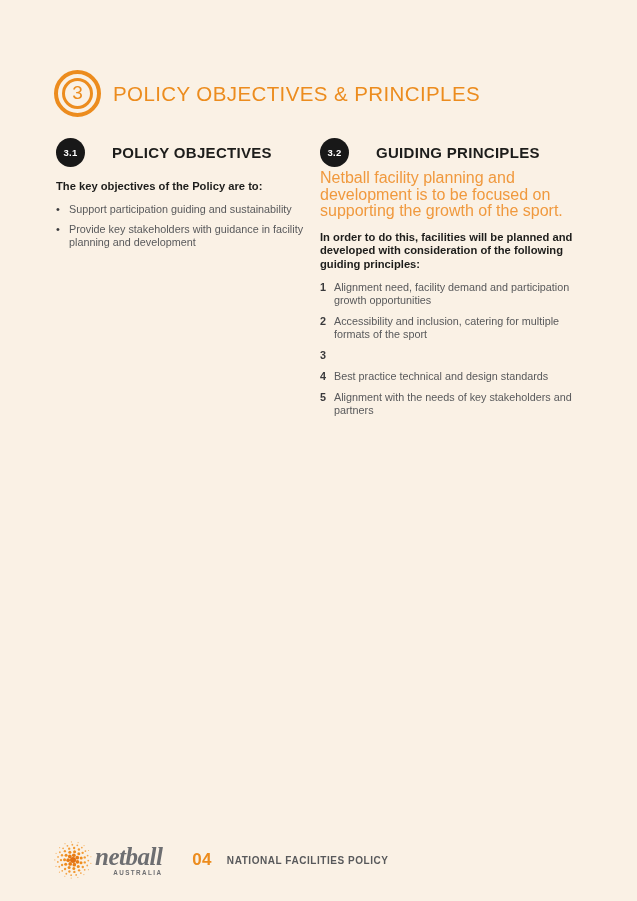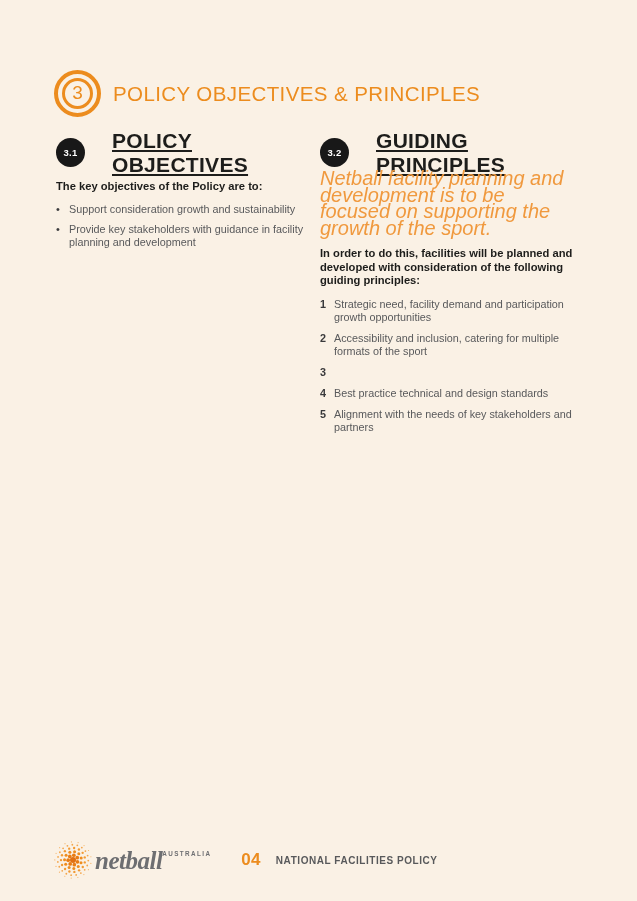--- a/index.html
+++ b/index.html
@@ -56,21 +56,21 @@
   .section-head{display:flex;align-items:center;gap:27px;height:29px;}
   .badge{
     width:29px;height:29px;border-radius:50%;
     background:var(--badge-black,#181818);
     color:#fff;font-size:9.5px;font-weight:bold;
     display:flex;align-items:center;justify-content:center;
     flex:0 0 auto;letter-spacing:0.2px;
   }
   .section-heading{
     color:var(--heading-black,#1D1D1B);
-    font-size:21px;font-weight:bold;letter-spacing:0.3px;text-decoration:underline;
+    font-size:15px;font-weight:bold;letter-spacing:0.3px;
   }
 
   .lead{
     color:var(--heading-black,#1D1D1B);
     font-size:11.2px;font-weight:bold;line-height:13.5px;
     margin-top:13px;
   }
 
   
   .bullet-list{list-style:none;margin-top:9px;}
@@ -84,24 +84,23 @@
   }
   .bullet-list li::before{
     content:"\2022";
     position:absolute;left:0;top:0;
     color:#3a3a3c;font-size:11px;
   }
 
   
   .orange-intro{
     color:var(--text-orange,#F0993E);
-    font-size:20px;line-height:16.5px;
+    font-size:16px;line-height:16.5px;
     margin-top:3px;
     max-width:248px;
-    font-style:italic;
   }
   .col-right .lead{margin-top:11px;max-width:260px;}
   .numbered-list{list-style:none;margin-top:10px;}
   .numbered-list li{
     display:flex;
     color:var(--body-grey,#58595B);
     font-size:10.8px;line-height:13px;
     margin-bottom:8px;
   }
   .numbered-list .num{
@@ -110,21 +109,21 @@
   }
   .numbered-list .txt{max-width:250px;}
 
   
   .page-footer{
     position:absolute;left:53px;top:838px;
     display:flex;align-items:center;height:44px;
   }
   .logo{display:flex;align-items:center;}
   .sunburst{width:40px;height:40px;flex:0 0 auto;}
-  .wordmark{display:flex;flex-direction:row;margin-left:2px;}
+  .wordmark{display:flex;flex-direction:column;margin-left:2px;}
   .wordmark .netball{
     font-family:"Liberation Serif","DejaVu Serif",serif;
     font-style:italic;font-weight:bold;
     color:var(--logo-grey,#6D6E71);
     font-size:25px;line-height:23px;letter-spacing:-0.5px;
   }
   .wordmark .australia{
     color:var(--logo-grey,#6D6E71);
     font-size:6.3px;font-weight:bold;letter-spacing:1.4px;
     text-align:right;margin-top:1px;
@@ -154,36 +153,36 @@
     <h1 class="chapter-title">POLICY OBJECTIVES &amp; PRINCIPLES</h1>
   </header>
 
   <section class="col col-left">
     <div class="section-head">
       <span class="badge">3.1</span>
       <h2 class="section-heading">POLICY OBJECTIVES</h2>
     </div>
     <p class="lead">The key objectives of the Policy are to:</p>
     <ul class="bullet-list">
-      <li>Support consideration growth and sustainability</li>
+      <li>Support participation guiding and sustainability</li>
       <li>Provide key stakeholders with guidance in facility planning and development</li>
     </ul>
   </section>
 
   <section class="col col-right">
     <div class="section-head">
       <span class="badge">3.2</span>
       <h2 class="section-heading">GUIDING PRINCIPLES</h2>
     </div>
     <p class="orange-intro">Netball facility planning and development is to be focused on supporting the growth of the sport.</p>
     <p class="lead">In order to do this, facilities will be planned and developed with consideration of the following guiding principles:</p>
     <ol class="numbered-list">
       <li>
         <span class="num">1</span>
-        <span class="txt">Strategic need, facility demand and participation growth opportunities</span>
+        <span class="txt">Alignment need, facility demand and participation growth opportunities</span>
       </li>
       <li>
         <span class="num">2</span>
         <span class="txt">Accessibility and inclusion, catering for multiple formats of the sport</span>
       </li>
       <li>
         <span class="num">3</span>
       </li>
       <li>
         <span class="num">4</span>

